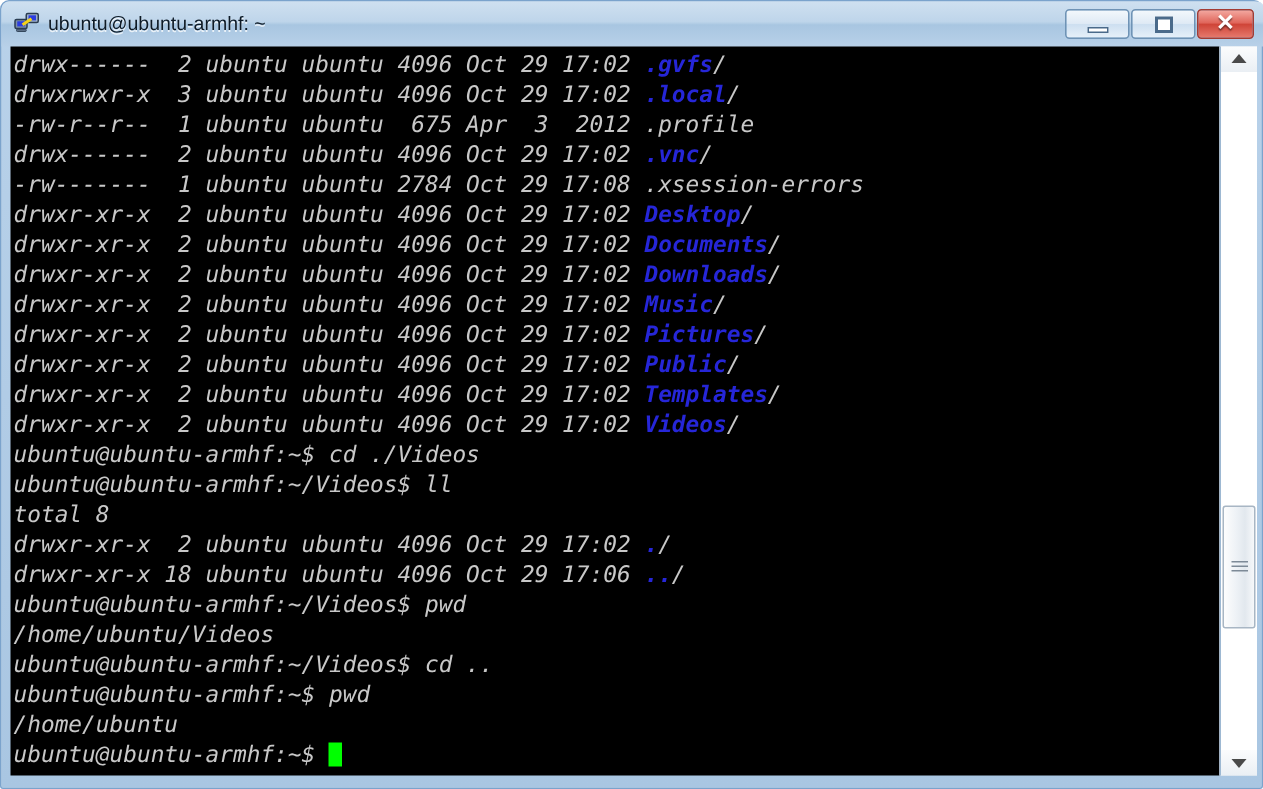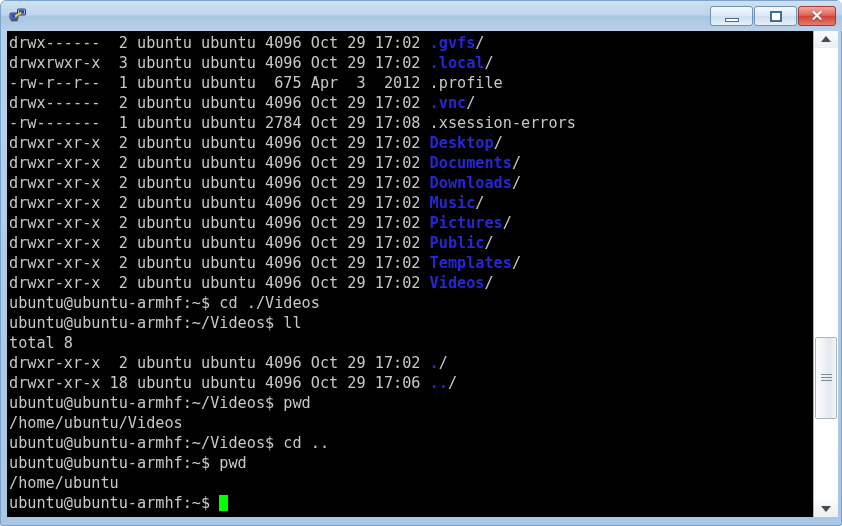--- a/index.html
+++ b/index.html
@@ -113,21 +113,21 @@
   .term-text {
     position: absolute;
     left: 2px; top: 2px;
     font-family: "DejaVu Sans Mono", "Liberation Mono", monospace;
     font-size: 15.2px;
     line-height: 20px;
     color: #c8c8c8;
     white-space: pre;
     letter-spacing: 0px;
   }
-  .line { height: 20px; white-space: pre; }
+  .line { height: 20px; white-space: pre; font-style: italic; }
   .dir  { color: #2626d8; font-weight: bold; }
   .cursor {
     display: inline-block;
     width: 9px;
     height: 16px;
     background: #00ff00;
     vertical-align: -3px;
   }
 
   
@@ -207,20 +207,21 @@
     <span class="title-icon">
       <svg width="18" height="18" viewBox="0 0 18 18">
         <rect x="1" y="6" width="8" height="6" rx="1" fill="#7b8fa8" stroke="#2b3d52" stroke-width="1"></rect>
         <rect x="2.5" y="7.2" width="5" height="3.4" fill="#2b3de0"></rect>
         <rect x="2" y="12.4" width="6.5" height="1.6" rx="0.6" fill="#5a6e86" stroke="#2b3d52" stroke-width="0.6"></rect>
         <rect x="8.5" y="2" width="8" height="6" rx="1" fill="#9fb2c8" stroke="#2b3d52" stroke-width="1"></rect>
         <rect x="10" y="3.2" width="5" height="3.4" fill="#2b3de0"></rect>
         <path d="M6 9.5 L12 5.5" stroke="#f5d318" stroke-width="2" fill="none"></path>
       </svg>
     </span>
+    <span class="title-text">ubuntu@ubuntu-armhf: ~</span>
 
     <div class="winbtn min">
       <span class="glyph-min"></span>
     </div>
     <div class="winbtn max">
       <span class="glyph-max"></span>
     </div>
     <div class="winbtn close">
       <span class="glyph-close">✕</span>
     </div>

